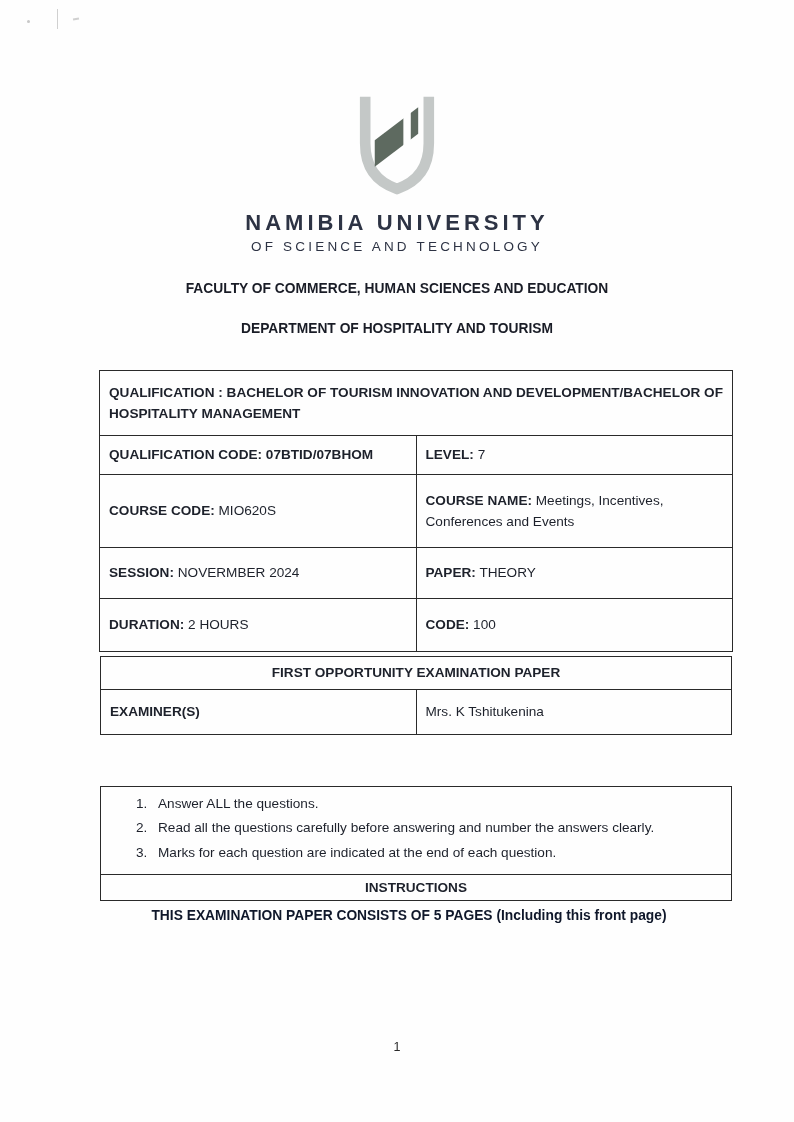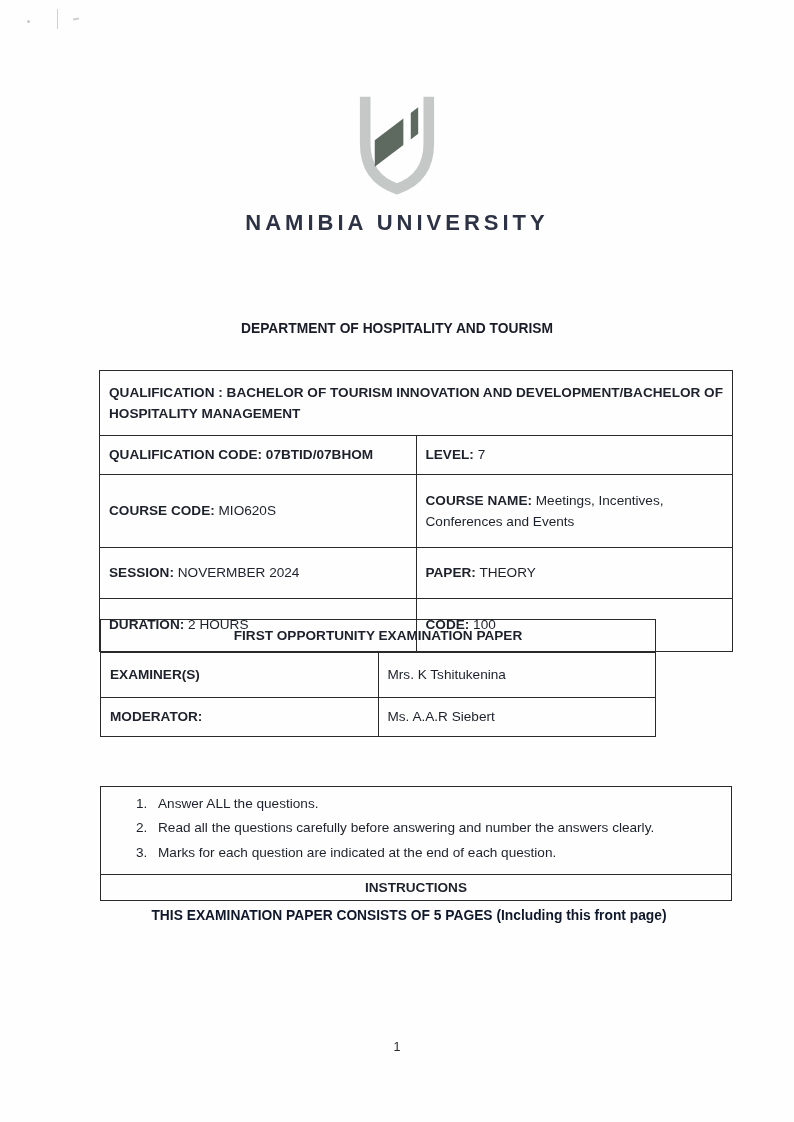--- a/index.html
+++ b/index.html
@@ -39,21 +39,21 @@
   .b{font-weight:700;}
 
   .course-table{position:absolute;top:370px;left:99px;width:634px;table-layout:fixed;}
   .course-table .c1{width:292px;}
   .r-qual td{height:56px;}
   .r-code td{height:30px;}
   .r-course td{height:64px;}
   .r-session td{height:42px;}
   .r-duration td{height:44px;}
 
-  .exam-table{position:absolute;top:619px;left:100px;width:556px;table-layout:fixed;}
+  .exam-table{position:absolute;top:656px;left:100px;width:632px;table-layout:fixed;}
   .exam-table .c1{width:106px;}
   .exam-table .title-cell{text-align:center;font-weight:700;height:24px;}
   .exam-table .r1 td{height:36px;}
   .exam-table .r2 td{height:30px;}
 
   .instr-table{position:absolute;top:786px;left:100px;width:632px;table-layout:fixed;}
   .instr-table .title-cell{text-align:center;font-weight:700;height:20px;padding:2px 9px;}
   .instr-table .body-cell{padding:3px 10px 7px 10px;}
   .instr-table ol{margin:2px 0 2px 0;padding-left:40px;}
   .instr-table li{padding-left:7px;margin:4px 0;font-size:13.6px;line-height:1.5;}
@@ -70,22 +70,24 @@
   <span class="artifact line"></span>
   <span class="artifact dash"></span>
 
   <div class="logo-wrap">
     <svg class="shield" viewBox="0 0 100 105" aria-hidden="true">
       <path d="M20,6 V50 C20,74 32,87 50,93 C68,87 80,74 80,50 V6" fill="none" stroke-width="10" stroke="#c4c8c7"></path>
       <polygon points="29,47 70,16 70,41 29,72" fill="#5e6a60"></polygon>
       <polygon points="56,23 63,18 63,60 56,65" fill="#fefefe"></polygon>
     </svg>
     <div class="uni-name">NAMIBIA UNIVERSITY</div>
+    <div class="uni-sub">OF SCIENCE AND TECHNOLOGY</div>
   </div>
 
+  <div class="center-line faculty">FACULTY OF COMMERCE, HUMAN SCIENCES AND EDUCATION</div>
   <div class="center-line dept">DEPARTMENT OF HOSPITALITY AND TOURISM</div>
 
   <table class="course-table">
     <tbody>
         <tr class="r-qual">
       <td colspan="2">
         <span class="b">QUALIFICATION :</span>
         <span class="b">BACHELOR OF TOURISM INNOVATION AND DEVELOPMENT/BACHELOR OF HOSPITALITY MANAGEMENT</span>
       </td>
     </tr>
@@ -134,24 +136,20 @@
 
   <table class="exam-table">
     <tbody>
         <tr>
       <td colspan="2" class="title-cell">FIRST OPPORTUNITY EXAMINATION PAPER</td>
     </tr>
     <tr class="r1">
       <td class="c1 b">EXAMINER(S)</td>
       <td>Mrs. K Tshitukenina</td>
     </tr>
-    <tr class="r2">
-      <td class="c1 b">MODERATOR:</td>
-      <td>Ms. A.A.R Siebert</td>
-    </tr>
   </tbody>
     </table>
 
   <table class="instr-table">
     <tbody>
         <tr>
       <td class="body-cell">
         <ol>
           <li>Answer ALL the questions.</li>
           <li>Read all the questions carefully before answering and number the answers clearly.</li>

